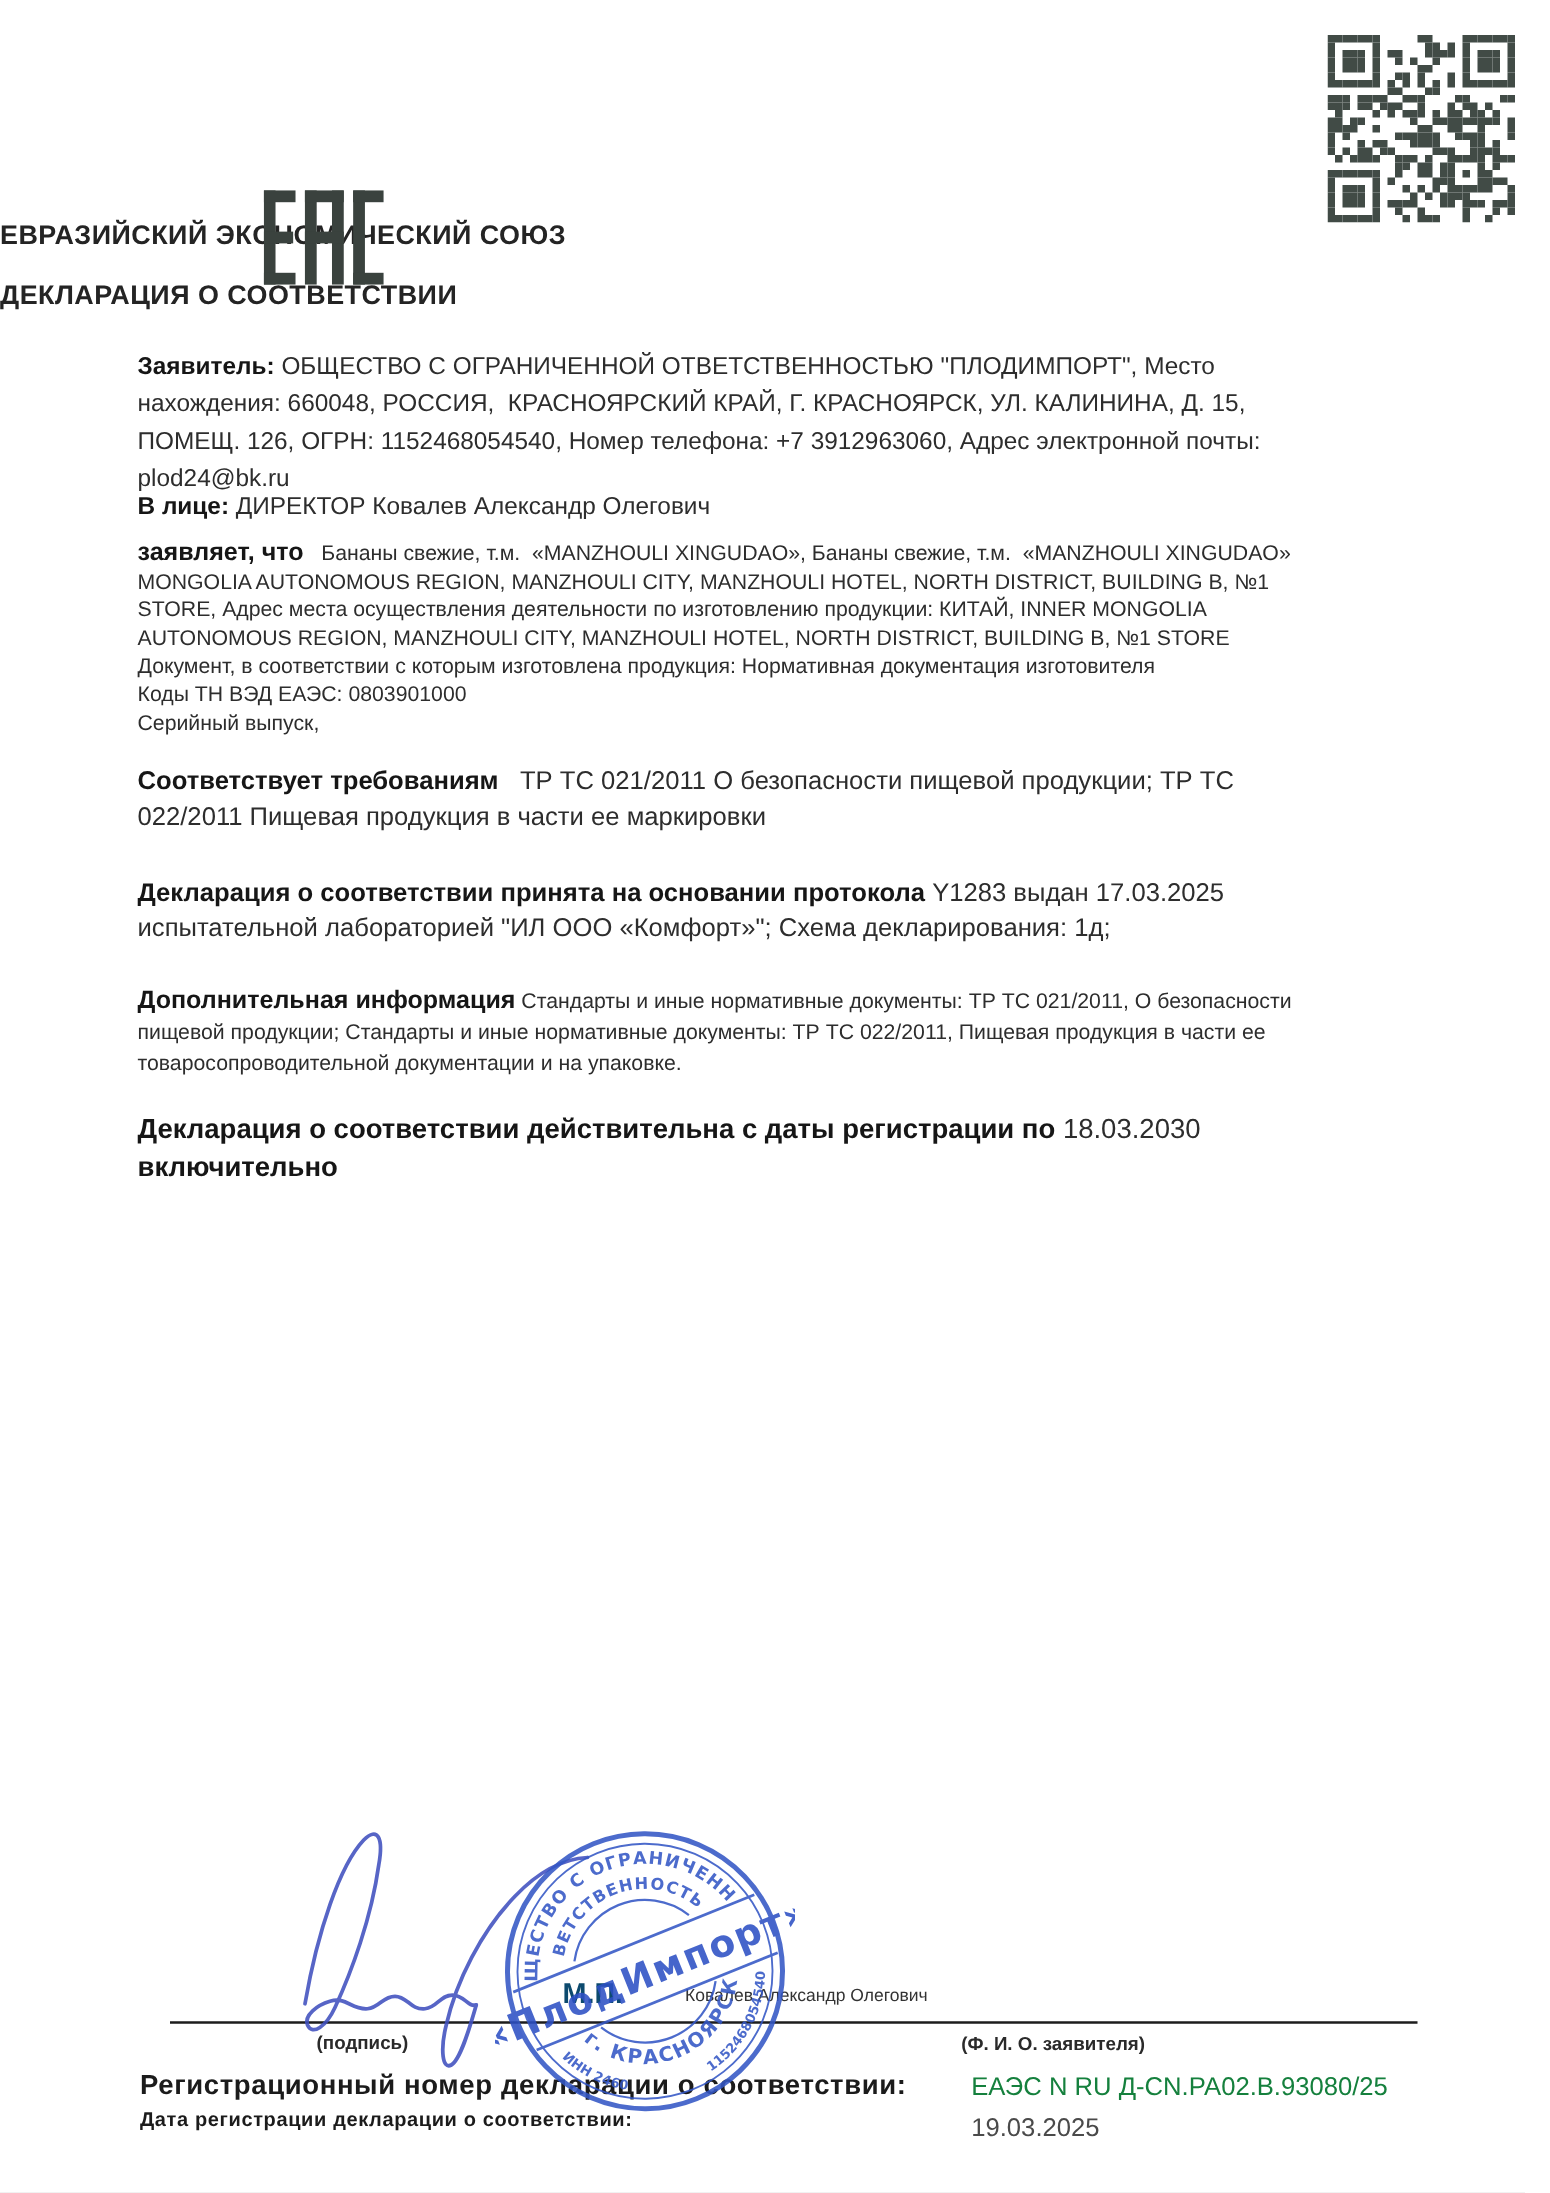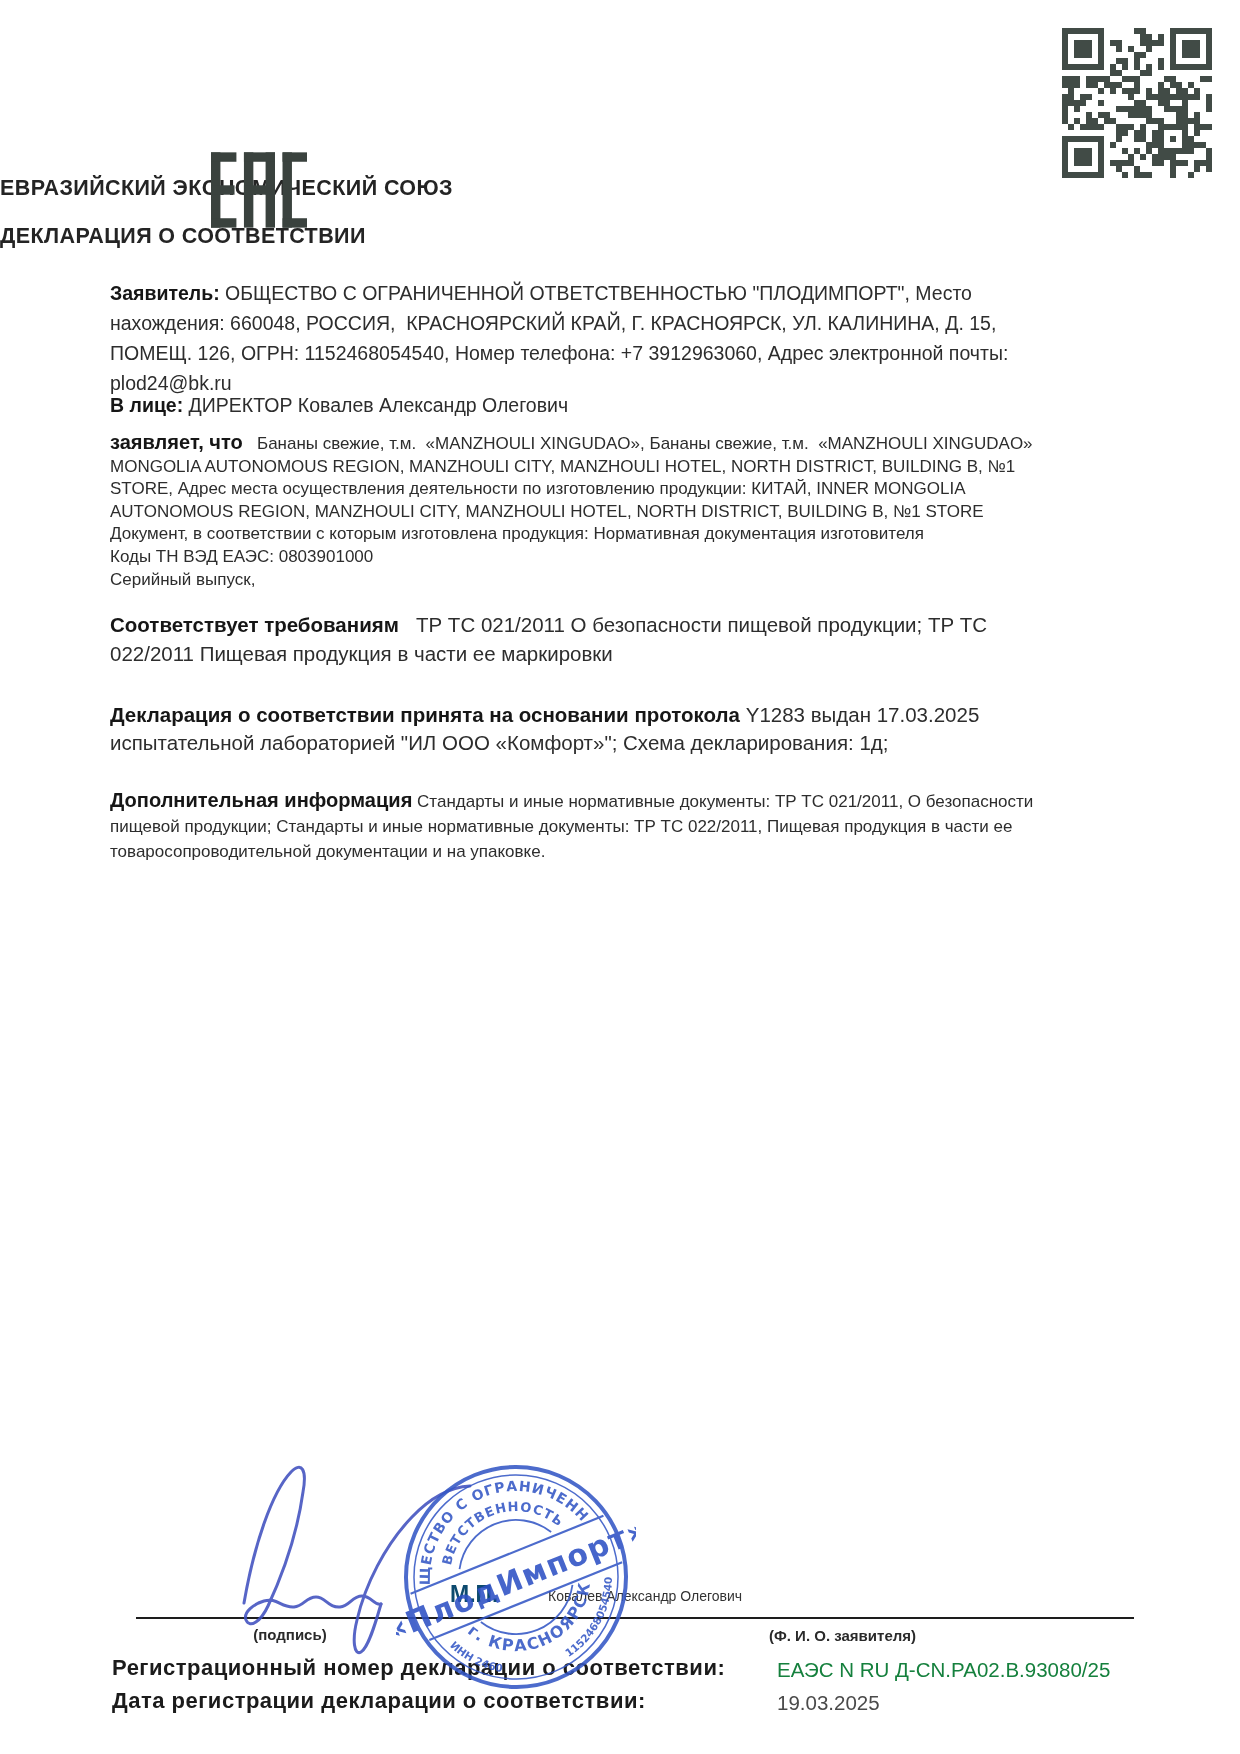--- a/index.html
+++ b/index.html
@@ -22,21 +22,21 @@
   .bg{font-size:1.18em;}
   #eac-logo{left:211px;top:150px;z-index:2;}
   #qr{left:1062px;top:28px;z-index:2;}
   #sig-line{left:136px;top:1617px;width:998px;height:2.4px;background:#1d1d1d;z-index:1;}
   #cap-sign{left:215px;top:1626px;width:150px;text-align:center;font-size:15px;font-weight:bold;color:#2a2a2a;z-index:2;}
   #cap-fio{left:735px;top:1627px;width:215px;text-align:center;font-size:15px;font-weight:bold;color:#2a2a2a;z-index:2;}
   #fio-name{left:548px;top:1588px;font-size:14px;color:#333;z-index:2;white-space:pre;}
   #mp{left:450px;top:1581px;font-size:23px;font-weight:bold;color:#0c4a6e;z-index:3;}
   #reg-label{left:112px;top:1655px;font-size:22px;font-weight:bold;color:#1b1b1b;letter-spacing:.5px;z-index:2;}
   #reg-value{left:777px;top:1658px;font-size:20.5px;color:#15803d;z-index:2;}
-  #date-label{left:112px;top:1688px;font-size:22px;font-weight:bold;color:#1b1b1b;letter-spacing:.5px;z-index:2;}
+  #date-label{left:112px;top:1688px;font-size:16px;font-weight:bold;color:#1b1b1b;letter-spacing:.5px;z-index:2;}
   #date-value{left:777px;top:1691px;font-size:20.5px;color:#4a4a4a;z-index:2;}
   #signature{left:180px;top:1420px;z-index:4;}
   #stamp{left:396px;top:1457px;z-index:5;}
 </style>
 </head>
 <body>
 
 <div id="page">
 
   <svg id="eac-logo" class="abs" width="96" height="80" viewBox="0 0 102 80" aria-hidden="true">
@@ -398,20 +398,24 @@
     </div>
   <div id="blk-e" class="blk">
       <div class="tl"><span class="bb">Декларация о соответствии принята на основании протокола</span><span> Y1283 выдан 17.03.2025</span></div>
       <div class="tl"><span>испытательной лабораторией "ИЛ ООО «Комфорт»"; Схема декларирования: 1д;</span></div>
     </div>
   <div id="blk-f" class="blk">
       <div class="tl"><span class="bb bg">Дополнительная информация</span><span> Стандарты и иные нормативные документы: ТР ТС 021/2011, О безопасности</span></div>
       <div class="tl"><span>пищевой продукции; Стандарты и иные нормативные документы: ТР ТС 022/2011, Пищевая продукция в части ее</span></div>
       <div class="tl"><span>товаросопроводительной документации и на упаковке.</span></div>
     </div>
+  <div id="blk-g" class="blk">
+      <div class="tl"><span class="bb">Декларация о соответствии действительна с даты регистрации по</span><span> 18.03.2030</span></div>
+      <div class="tl"><span class="bb">включительно</span></div>
+    </div>
 
   <div id="sig-line" class="abs"></div>
   <div id="cap-sign" class="abs">(подпись)</div>
   <div id="cap-fio" class="abs">(Ф. И. О. заявителя)</div>
   <div id="fio-name" class="abs">Ковалев Александр Олегович</div>
   <div id="mp" class="abs">М.П.</div>
 
   <svg id="signature" class="abs" width="320" height="300" viewBox="180 1420 320 300" aria-hidden="true">
     <g fill="none" stroke="#4050bf" stroke-width="3" stroke-linecap="round" opacity="0.88">
       <path d="M 244 1603 C 254 1545 272 1492 291 1472 C 302 1461 307 1470 303 1492 C 297 1535 281 1578 268 1606 C 261 1621 250 1629 246 1620 C 243 1612 254 1604 264 1601 C 277 1597 281 1608 294 1607 C 304 1606 306 1597 316 1597 C 326 1597 328 1608 340 1607 C 350 1606 352 1596 362 1596 C 372 1596 374 1606 381 1604"></path>

